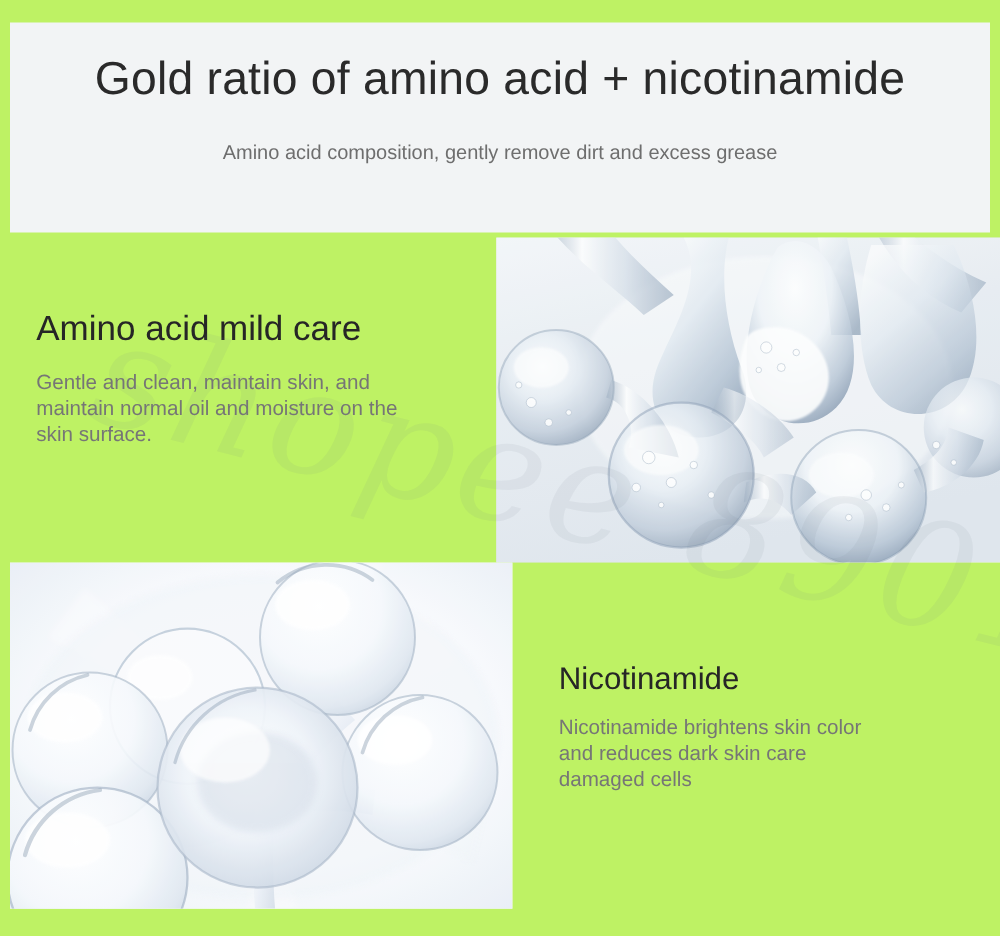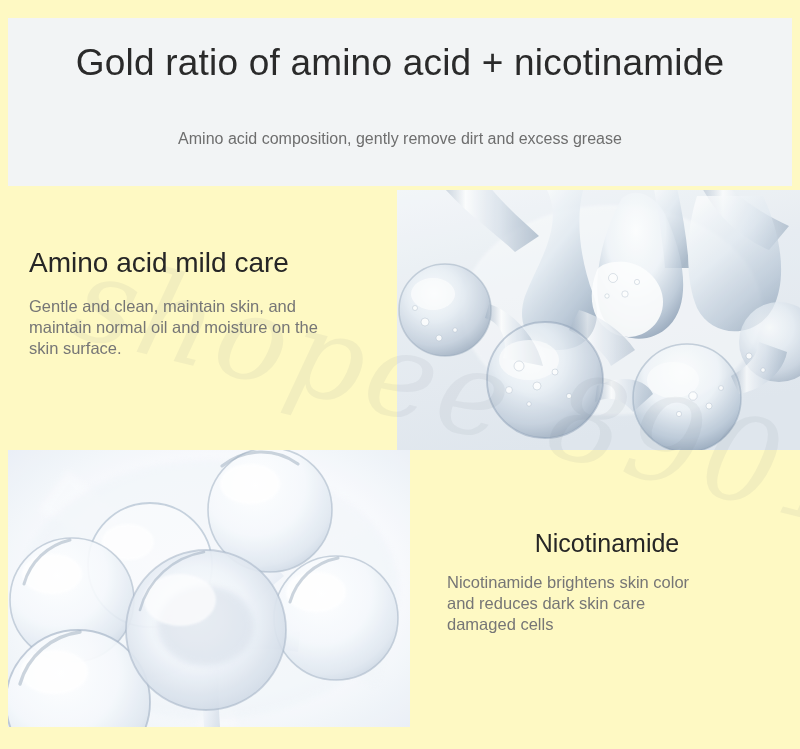--- a/index.html
+++ b/index.html
@@ -12,21 +12,21 @@
     height: 749px;
     position: relative;
     overflow: hidden;
     font-family: "Liberation Sans", sans-serif;
     -webkit-font-smoothing: antialiased;
   }
 
   .page {
     position: absolute;
     inset: 0;
-    background: #fef9c3;
+    background: #bef264;
   }
 
   
   .header-panel {
     position: absolute;
     left: 8px;
     top: 18px;
     width: 784px;
     height: 168px;
     background: #f2f4f5;
@@ -39,21 +39,21 @@
     text-align: center;
     font-size: 37px;
     font-weight: 400;
     color: #2a2a2a;
     letter-spacing: 0.2px;
     white-space: nowrap;
   }
   .header-subtitle {
     position: absolute;
     left: 0;
-    top: 112px;
+    top: 96px;
     width: 784px;
     text-align: center;
     font-size: 16px;
     font-weight: 400;
     color: #6e6e6e;
     white-space: nowrap;
   }
 
   
   .img-water {
@@ -110,21 +110,20 @@
     left: 447px;
     top: 527px;
     width: 320px;
   }
   .block-nico .b-head {
     font-size: 25px;
     font-weight: 400;
     color: #262626;
     line-height: 33px;
     white-space: nowrap;
-    text-align: center;
   }
   .block-nico .b-body {
     margin-top: 12px;
     font-size: 16.5px;
     font-weight: 400;
     color: #767676;
     line-height: 21px;
     width: 265px;
   }
 

